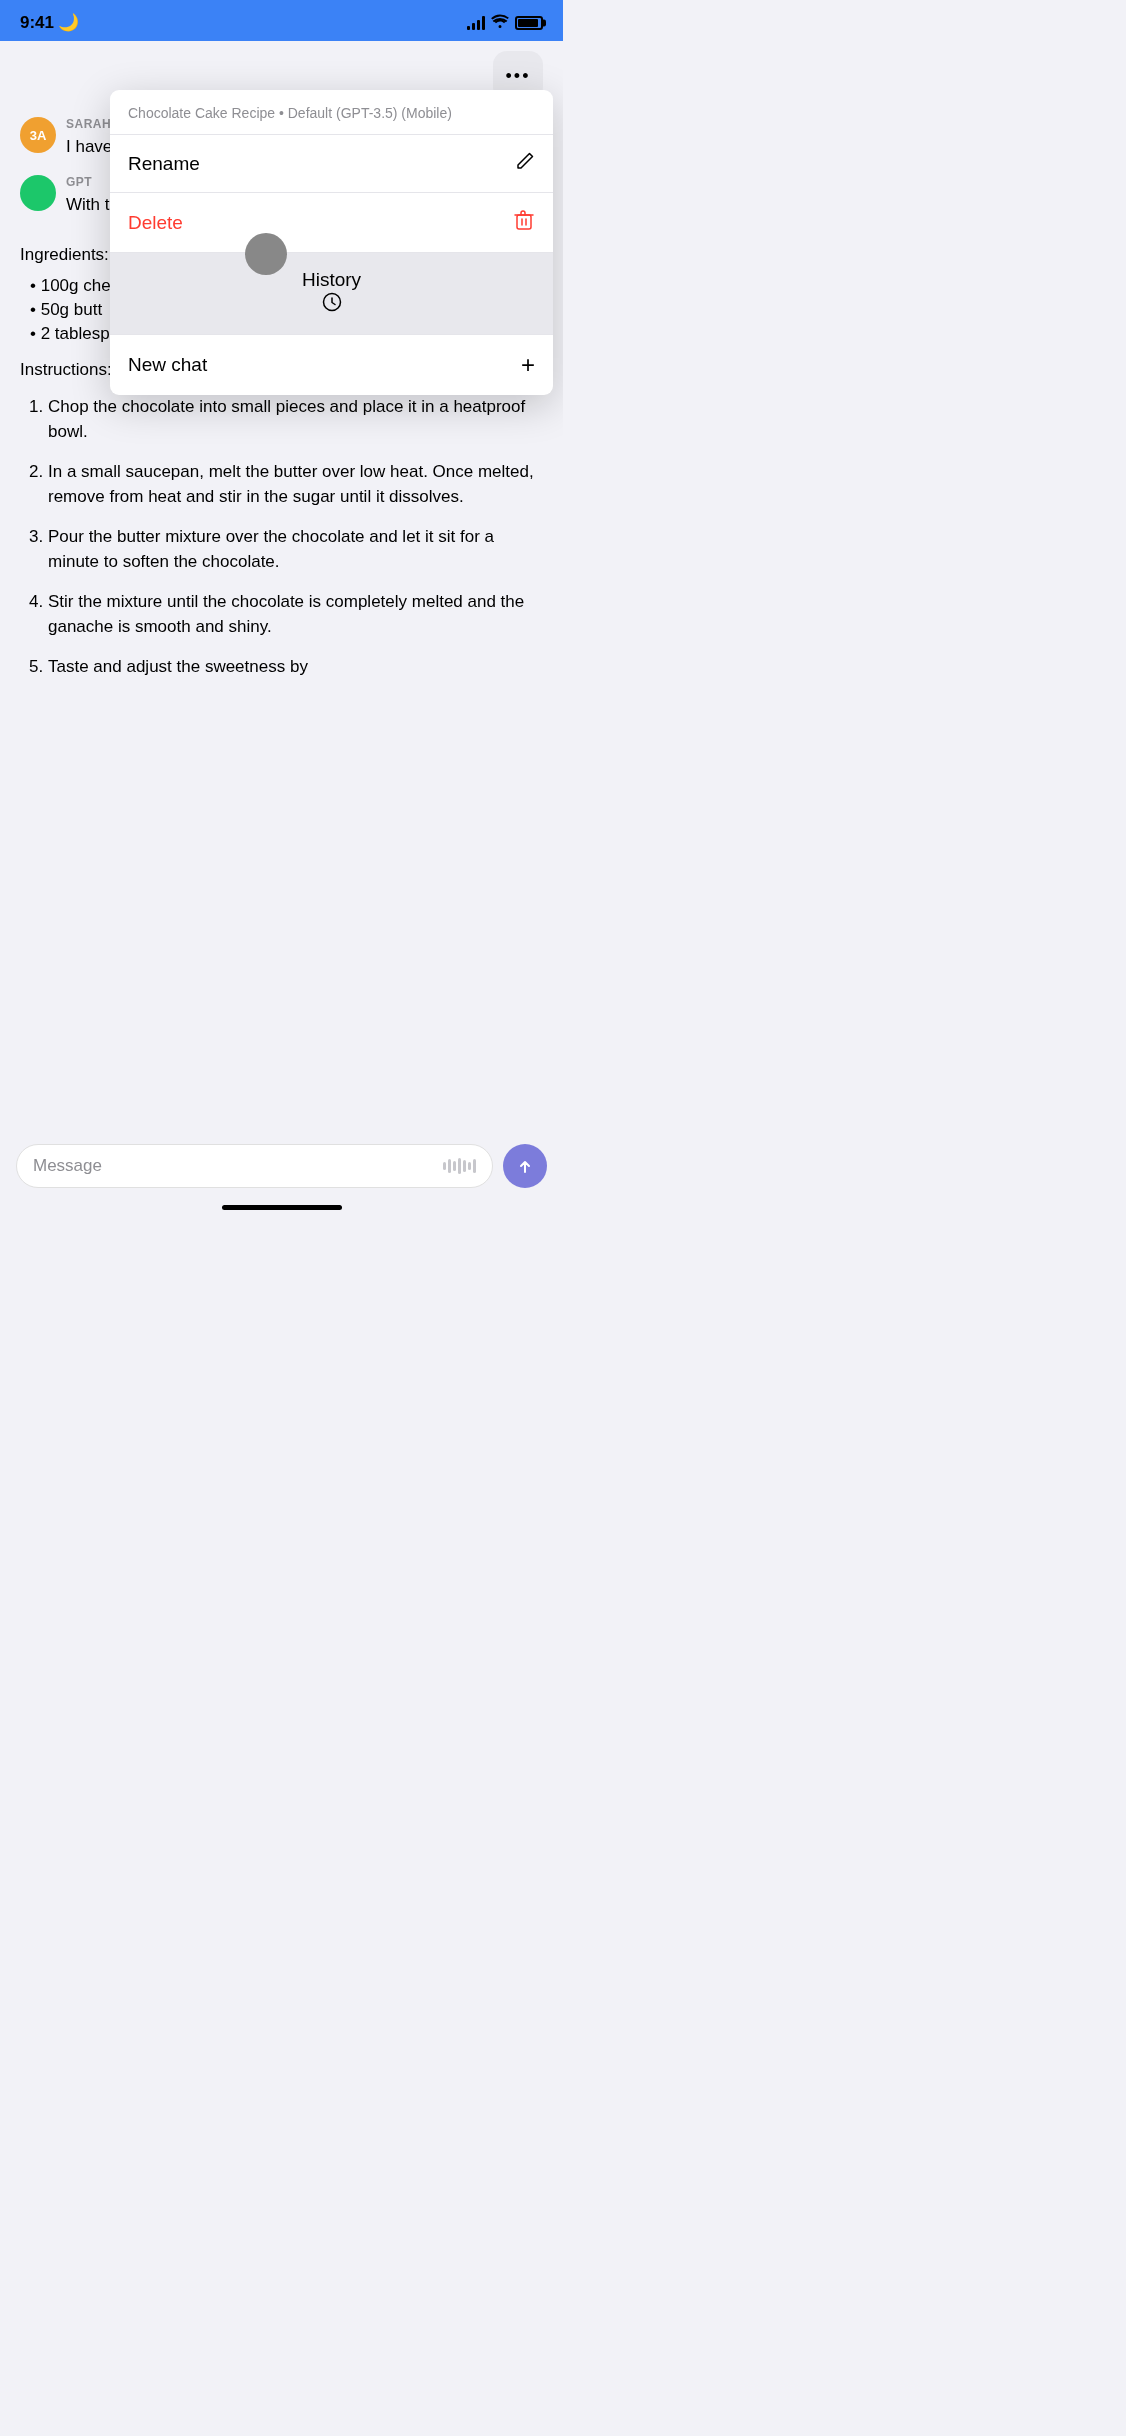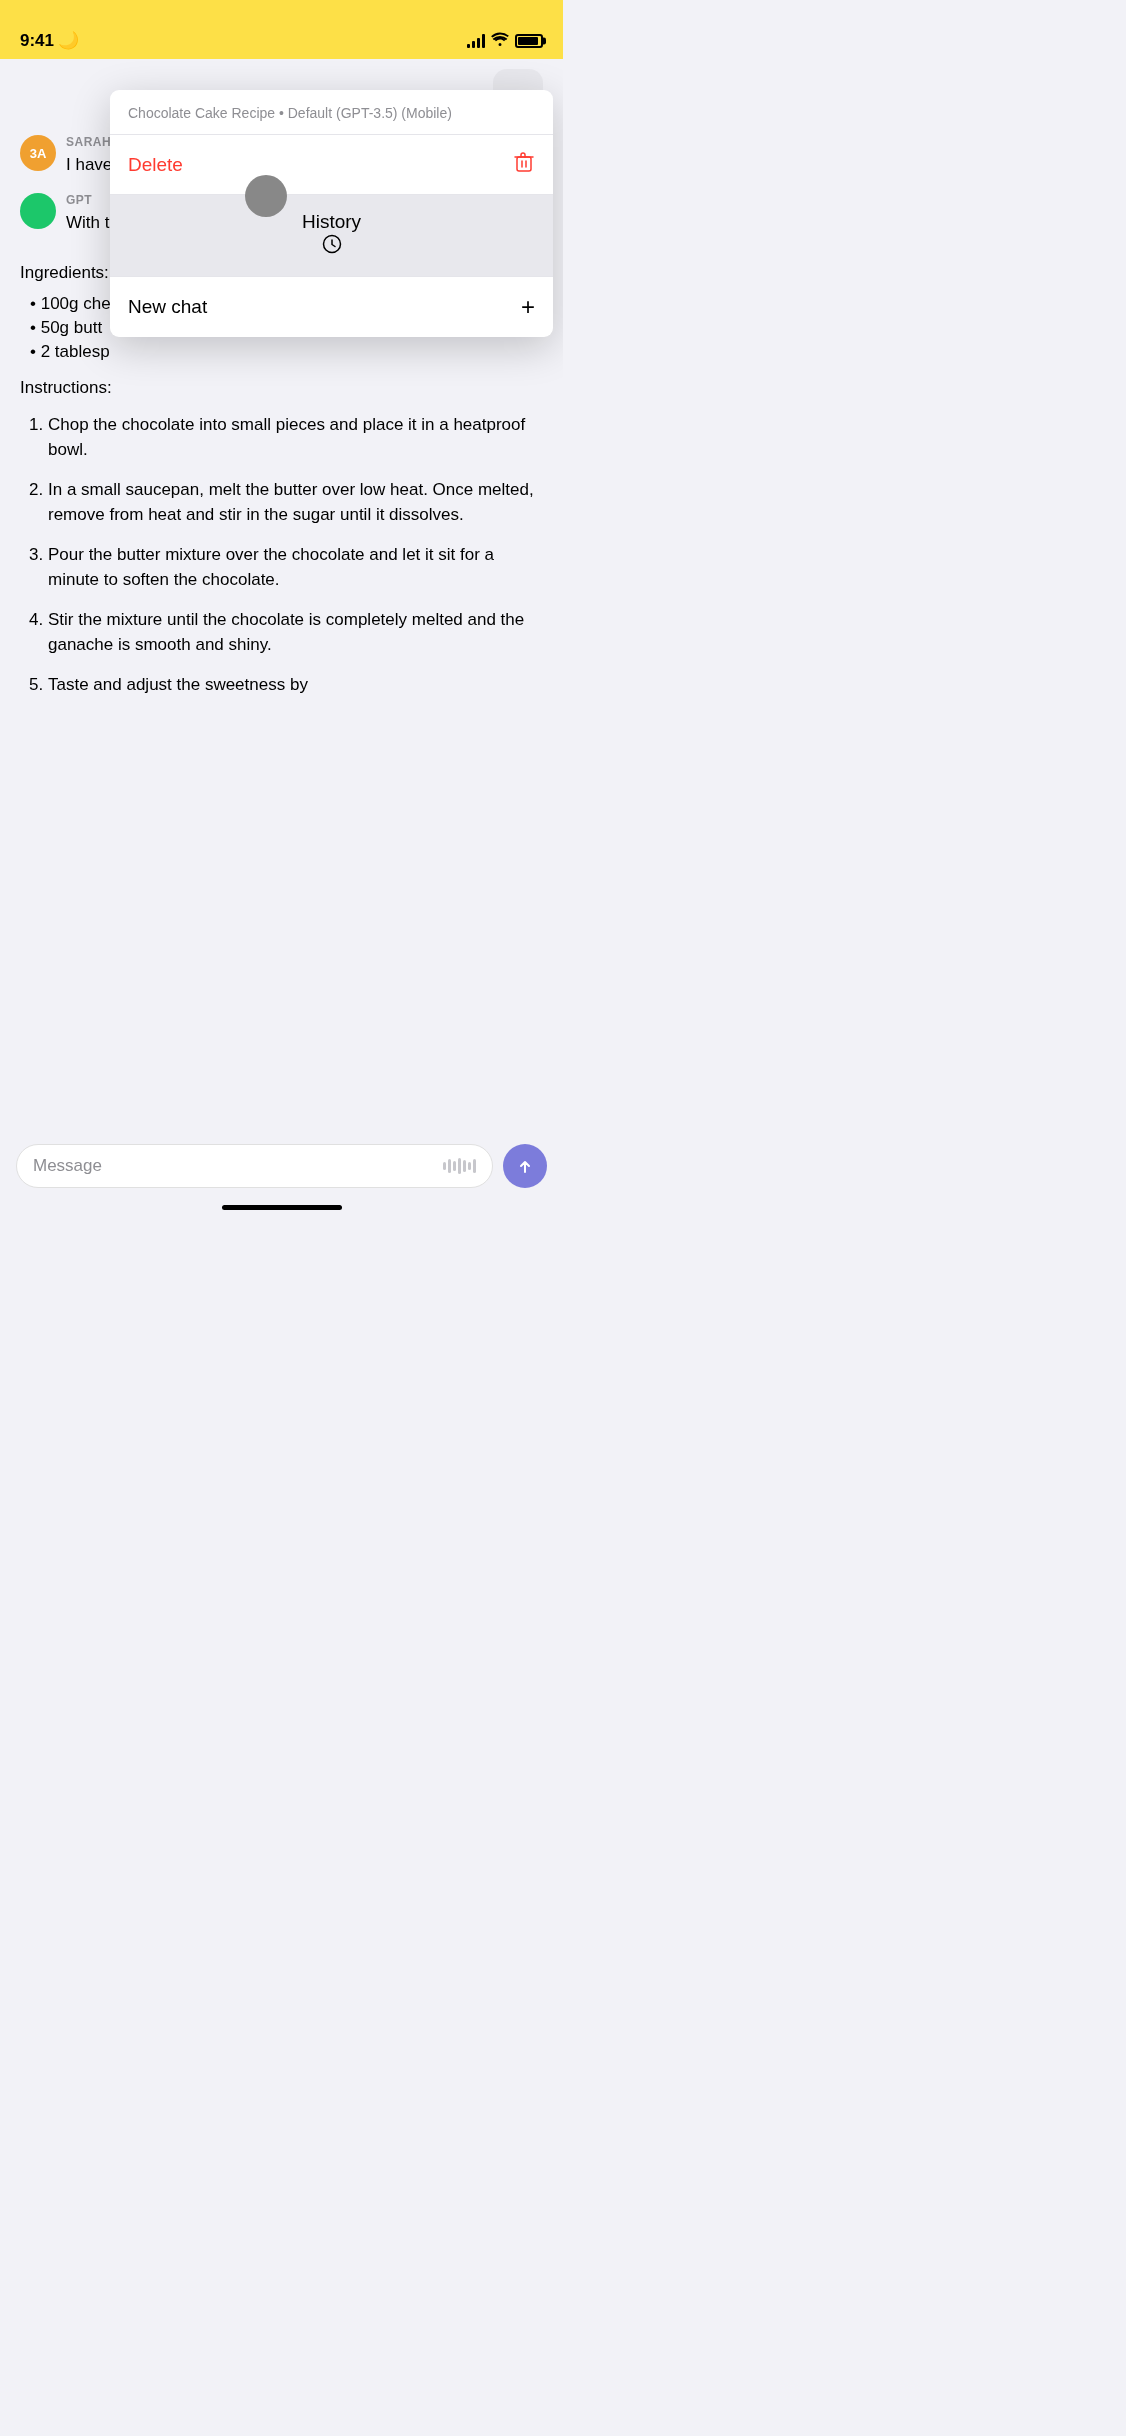--- a/index.html
+++ b/index.html
@@ -12,22 +12,22 @@
       font-family: -apple-system, BlinkMacSystemFont, 'SF Pro Text', 'Helvetica Neue', sans-serif;
       overflow: hidden;
       position: relative;
     }
 
     
     .status-bar {
       display: flex;
       justify-content: space-between;
       align-items: center;
-      padding: 30px 20px 8px;
-      background: #fde047;
+      padding: 12px 20px 8px;
+      background: #3b82f6;
     }
 
     .status-time {
       font-size: 17px;
       font-weight: 600;
       color: #000;
     }
 
     .status-icons {
       display: flex;
@@ -404,20 +404,28 @@
   </ol>
 </div>
 
 <div class="overlay">
   <div class="dropdown-menu">
 
     <div class="dropdown-header">
       <span class="dropdown-subtitle">Chocolate Cake Recipe • Default (GPT-3.5) (Mobile)</span>
     </div>
 
+    <div class="dropdown-item">
+      <span class="dropdown-item-label">Rename</span>
+      <span class="dropdown-item-icon">
+        <svg width="20" height="20" viewBox="0 0 20 20" fill="none">
+          <path d="M14.5 2.5l3 3L6 17H3v-3L14.5 2.5z" stroke="#000" stroke-width="1.5" fill="none" stroke-linejoin="round"></path>
+        </svg>
+      </span>
+    </div>
 
     <div class="dropdown-item">
       <span class="dropdown-item-label red">Delete</span>
       <span class="dropdown-item-icon red">
         <svg width="22" height="22" viewBox="0 0 22 22" fill="none">
           <rect x="4" y="6" width="14" height="14" rx="2" stroke="#ff3b30" stroke-width="1.5" fill="none"></rect>
           <path d="M2 6h18" stroke="#ff3b30" stroke-width="1.5" stroke-linecap="round"></path>
           <path d="M8 6V4a2 2 0 014 0v2" stroke="#ff3b30" stroke-width="1.5" stroke-linecap="round"></path>
           <path d="M9 10v6M13 10v6" stroke="#ff3b30" stroke-width="1.5" stroke-linecap="round"></path>
         </svg>

